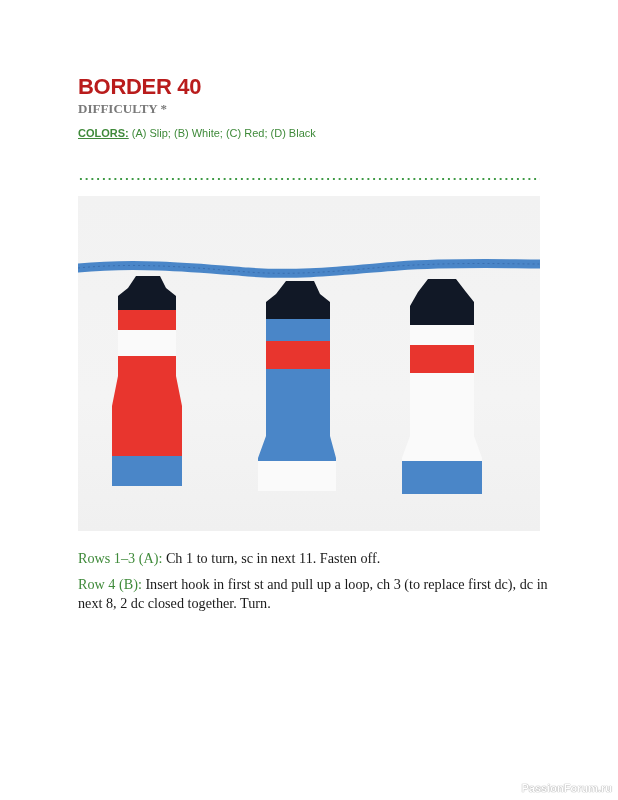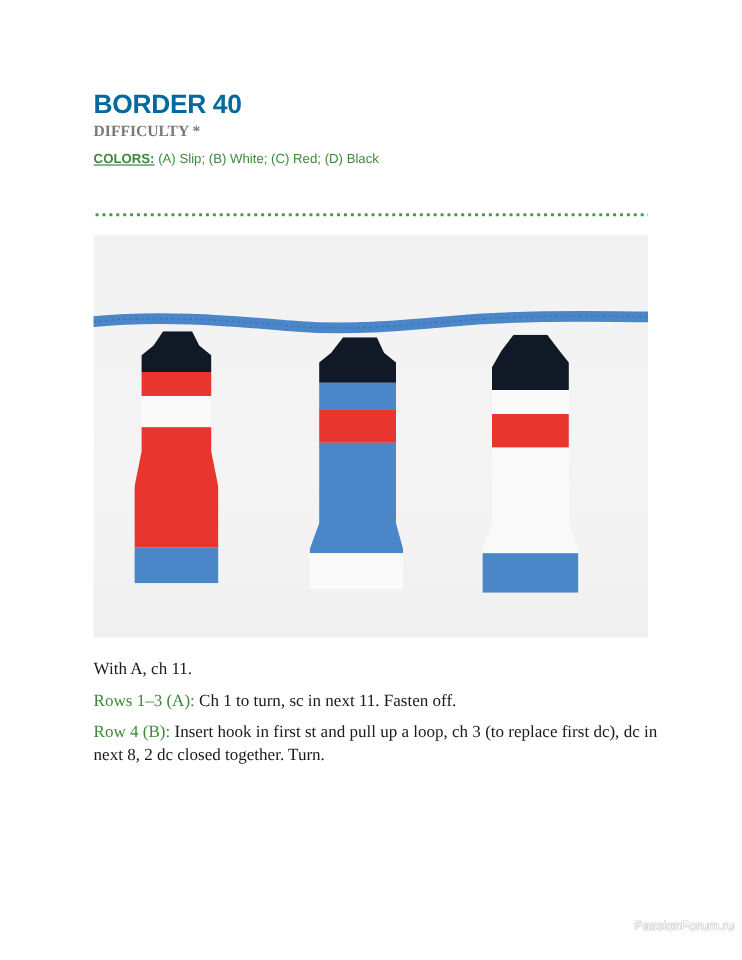--- a/index.html
+++ b/index.html
@@ -2,21 +2,21 @@
 <html><head>
   <meta charset="utf-8">
   <style>
     html, body { margin: 0; padding: 0; }
     body {
       width: 618px; height: 800px; background: #ffffff; position: relative; overflow: hidden;
     }
     .title {
       position: absolute; left: 78px; top: 74px;
       font-family: "Liberation Sans", sans-serif; font-weight: bold; font-size: 22px;
-      color: #0369a1; letter-spacing: -0.3px; margin: 0; text-align: center;
+      color: #b91c1c; letter-spacing: -0.3px; margin: 0; text-align: center;
     }
     .difficulty {
       position: absolute; left: 78px; top: 101px;
       font-family: Liberation Serif, serif; font-weight: bold; font-size: 13px;
       color: #7a7a7a;
     }
     .meta {
       position: absolute; left: 78px; top: 127px; width: 462px;
       font-family: "Liberation Sans", sans-serif; font-size: 11px; line-height: 13.5px; color: #3f8a3a;
     }
@@ -31,23 +31,24 @@
       background: linear-gradient(180deg, #f2f2f2 0%, #f4f4f4 60%, #f0f0f0 100%);
     }
     .photo svg { display: block; }
     .body {
       position: absolute; left: 78px; top: 549px; width: 470px;
       font-family: "Liberation Serif", serif; font-size: 14.2px; line-height: 19px; color: #1a1a1a;
     }
     .body p { margin: 0 0 7px 0; }
     .body .lead { color: #3f8a3a; font-weight: normal; }
     .watermark {
-      position: absolute; right: 6px; bottom: 22px;
+      position: absolute; right: 6px; bottom: 6px;
       font-family: "Liberation Sans", sans-serif; font-size: 11px; color: #ffffff;
       text-shadow: 0 0 1px #9a9a9a, 0 0 1px #9a9a9a;
+      font-weight: bold;
     }
   </style>
 </head>
 <body>
 
 <h1 class="title">BORDER 40</h1>
 <div class="difficulty">DIFFICULTY *</div>
 
 <div class="meta">
   <div><b>COLORS:</b><span> (A) Slip; (B) White; (C) Red; (D) Black</span></div>
@@ -96,18 +97,17 @@
         <rect x="320" y="129" width="90" height="20" fill="#fafafa"></rect>
         <rect x="320" y="149" width="90" height="28" fill="#e8352e"></rect>
         <rect x="320" y="177" width="90" height="88" fill="#fafafa"></rect>
         <rect x="320" y="265" width="90" height="36" fill="#4a86c8"></rect>
       </g>
     </g>
   </svg>
 </div>
 
 <div class="body">
-  <p>With A, ch 11.</p>
   <p><span class="lead">Rows 1–3 (A):</span><span> Ch 1 to turn, sc in next 11. Fasten off.</span></p>
   <p><span class="lead">Row 4 (B):</span><span> Insert hook in first st and pull up a loop, ch 3 (to replace first dc), dc in next 8, 2 dc closed together. Turn.</span></p>
 </div>
 
 <div class="watermark">PassionForum.ru</div>
 
 </body></html>

